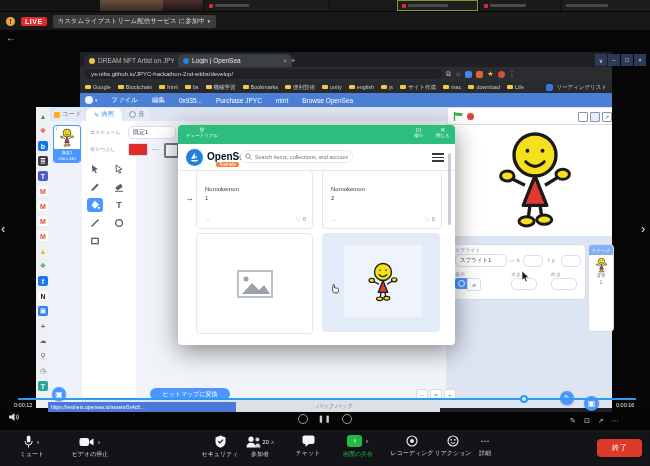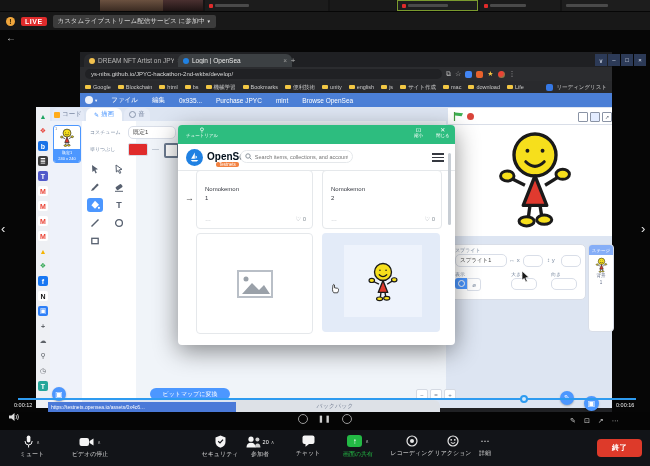--- a/index.html
+++ b/index.html
@@ -590,16 +590,16 @@
           <circle cx="4.2" cy="4.8" r=".9" fill="#e8e8e8"></circle>
           <circle cx="7.8" cy="4.8" r=".9" fill="#e8e8e8"></circle>
           <path d="M3.8 7.5 Q6 9.4 8.2 7.5" fill="none" stroke="#e8e8e8" stroke-width="1"></path>
         </svg>
       <span class="ztlabel">リアクション</span>
     </div>
     <div class="zitem" style="left:470px;top:5px;width:30px;">
       <span style="color:#e8e8e8;font-size:9px;line-height:12px;">⋯</span>
       <span class="ztlabel">詳細</span>
     </div>
-    <div class="ab ctr" style="left:597px;top:9px;width:45px;height:18px;background:#dd3a2a;border-radius:4px;color:#fff;font-size:7.5px;font-weight:bold;">終了</div>
+    <div class="ab ctr" style="left:597px;top:9px;width:45px;height:18px;background:#dd3a2a;border-radius:4px;color:#fff;font-size:7.5px;">終了</div>
   </div>
 
 </div>
 
 </body></html>

